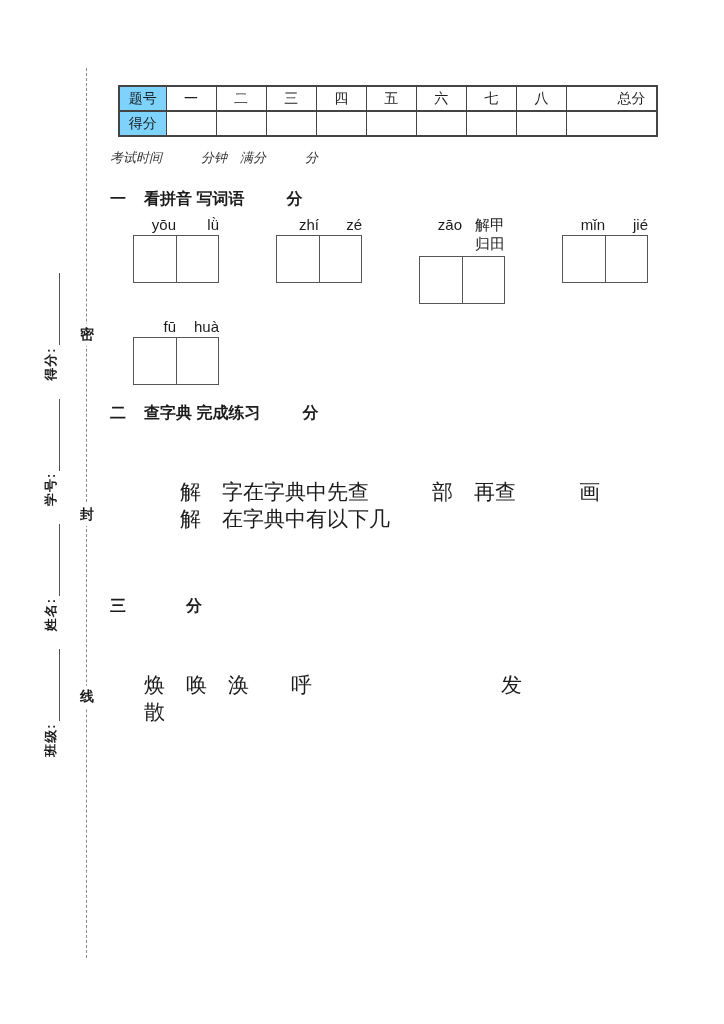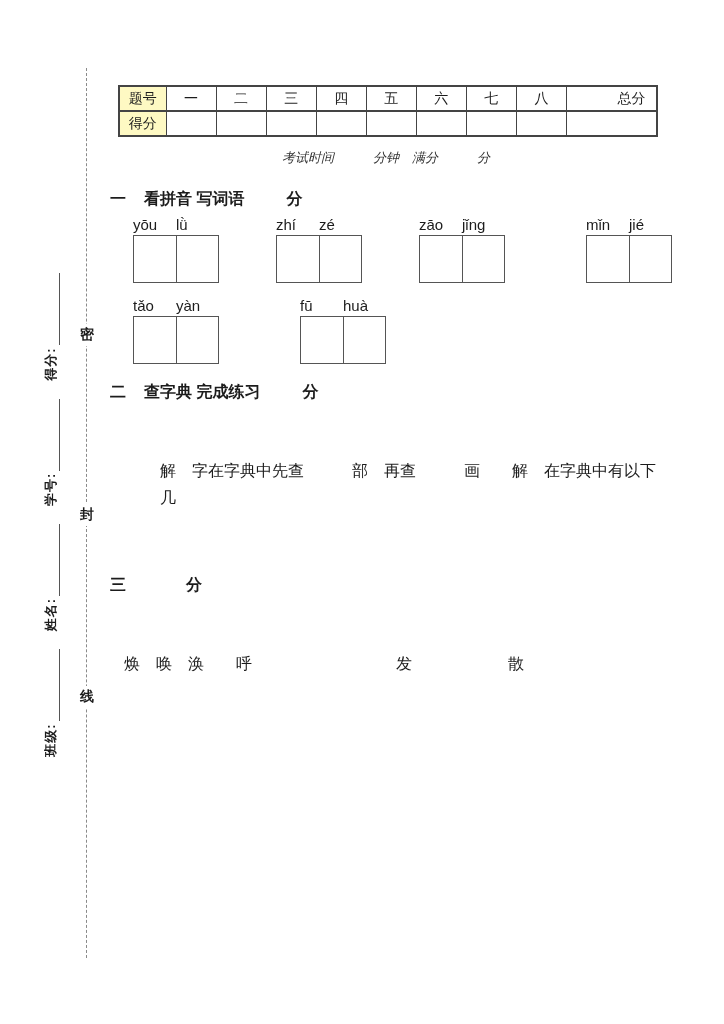--- a/index.html
+++ b/index.html
@@ -21,40 +21,40 @@
 
   
   .content{position:absolute;left:110px;top:85px;width:552px;}
 
   table.score{border-collapse:collapse;margin-left:8px;width:540px;
               font-family:"Liberation Serif",serif;font-size:14px;}
   table.score td{border:1px solid #444;text-align:center;height:23px;padding:0;}
   table.score tr:first-child td{border-bottom-width:2px;}
   table.score td{border-top-width:2px;}
   table.score tr:last-child td{border-top-width:1px;border-bottom-width:2px;}
-  table.score td:first-child{border-left-width:2px;background:#fef9c3;width:50px;margin-top:16px;}
+  table.score td:first-child{border-left-width:2px;background:#7dd3fc;width:50px;margin-top:16px;}
   table.score td:last-child{border-right-width:2px;padding-left:40px;}
   table.score td.qcol{width:54px;}
 
-  .exam-info{margin-top:12px;text-align:center;font-size:13px;color:#333;
+  .exam-info{margin-top:12px;font-size:13px;color:#333;
              font-family:"Liberation Serif",serif;font-style:italic;white-space:pre-wrap;}
 
   .sec-head{display:flex;align-items:baseline;font-weight:700;font-size:16px;margin-top:0;}
   .sec-num{width:34px;}
   .sec-score{margin-left:42px;}
 
-  .body-block{margin-left:4px;font-size:16px;line-height:27px;white-space:pre-wrap;}
+  .body-block{margin-left:24px;font-size:21px;line-height:27px;white-space:pre-wrap;}
   .indent1{padding-left:46px;}
 
   
   .pin-row{display:flex;margin-left:23px;}
   .pgroup{width:86px;margin-right:57px;}
-  .pgroup:last-child{margin-right:0;margin-left:24px;}
+  .pgroup:last-child{margin-right:0;}
   .plabels{display:flex;font-size:15px;margin-bottom:2px;}
-  .plabels span{flex:1;text-align:left;}
+  .plabels span{flex:1;text-align:right;}
   .pboxes{display:flex;}
   .pbox{width:42px;height:46px;border:1px solid #555;}
   .pbox+.pbox{margin-left:-1px;}
 
   .mt6{margin-top:6px;}.mt10{margin-top:10px;}.mt14{margin-top:14px;}
   .mt18{margin-top:18px;}.mt22{margin-top:22px;}
 </style>
 </head>
 <body>
 
@@ -140,50 +140,40 @@
             <span>zé</span>
           </div>
         <div class="pboxes">
             <div class="pbox"></div>
             <div class="pbox"></div>
           </div>
       </div>
       <div class="pgroup">
         <div class="plabels">
             <span>zāo</span>
-            <span>jǐng</span>
+            <span>解甲归田</span>
           </div>
         <div class="pboxes">
             <div class="pbox"></div>
             <div class="pbox"></div>
           </div>
       </div>
       <div class="pgroup">
         <div class="plabels">
             <span>mǐn</span>
             <span>jié</span>
           </div>
         <div class="pboxes">
             <div class="pbox"></div>
             <div class="pbox"></div>
           </div>
       </div>
     </div>
 
     <div class="pin-row mt14">
-      <div class="pgroup">
-        <div class="plabels">
-            <span>tǎo</span>
-            <span>yàn</span>
-          </div>
-        <div class="pboxes">
-            <div class="pbox"></div>
-            <div class="pbox"></div>
-          </div>
-      </div>
       <div class="pgroup">
         <div class="plabels">
             <span>fū</span>
             <span>huà</span>
           </div>
         <div class="pboxes">
             <div class="pbox"></div>
             <div class="pbox"></div>
           </div>
       </div>

